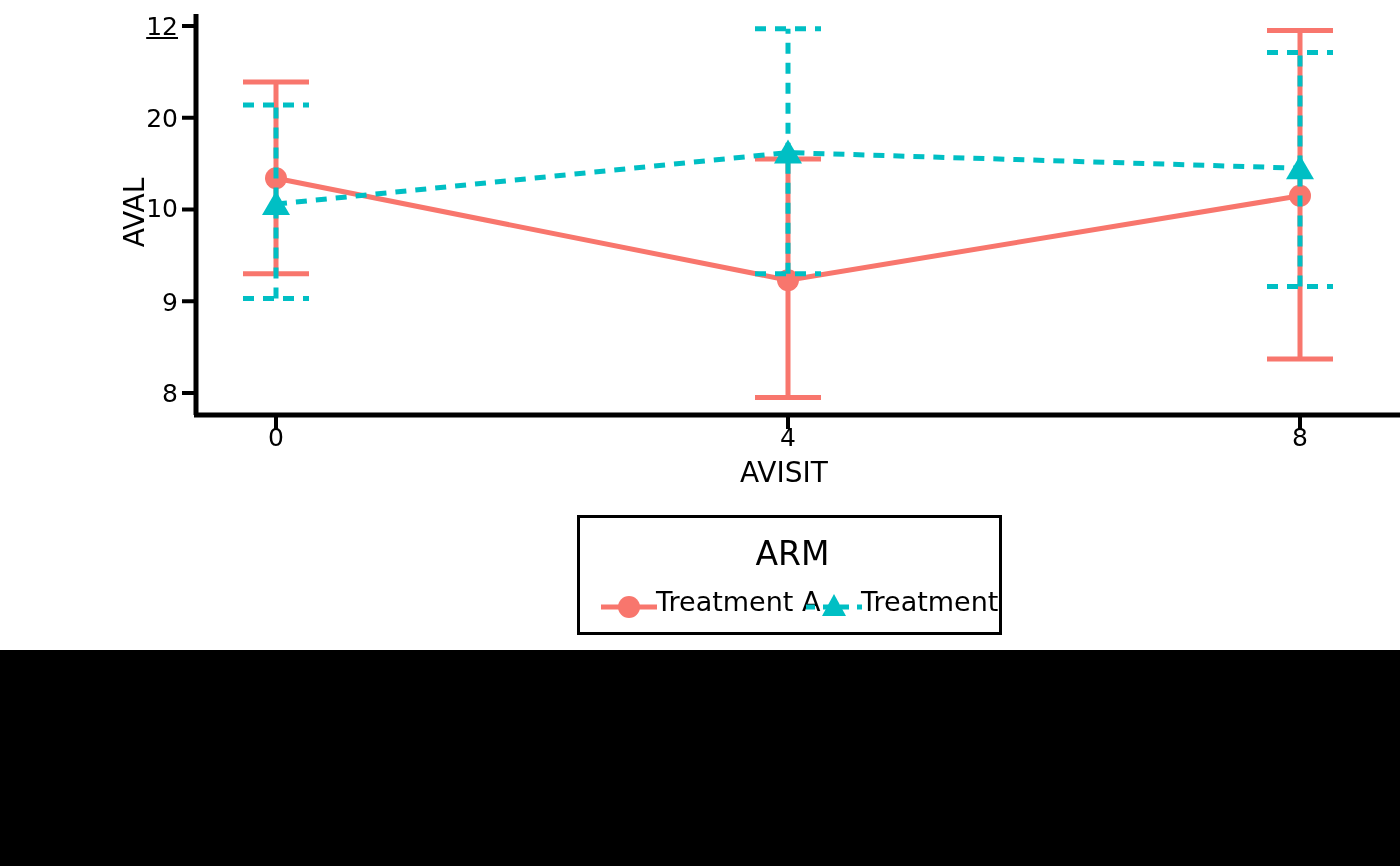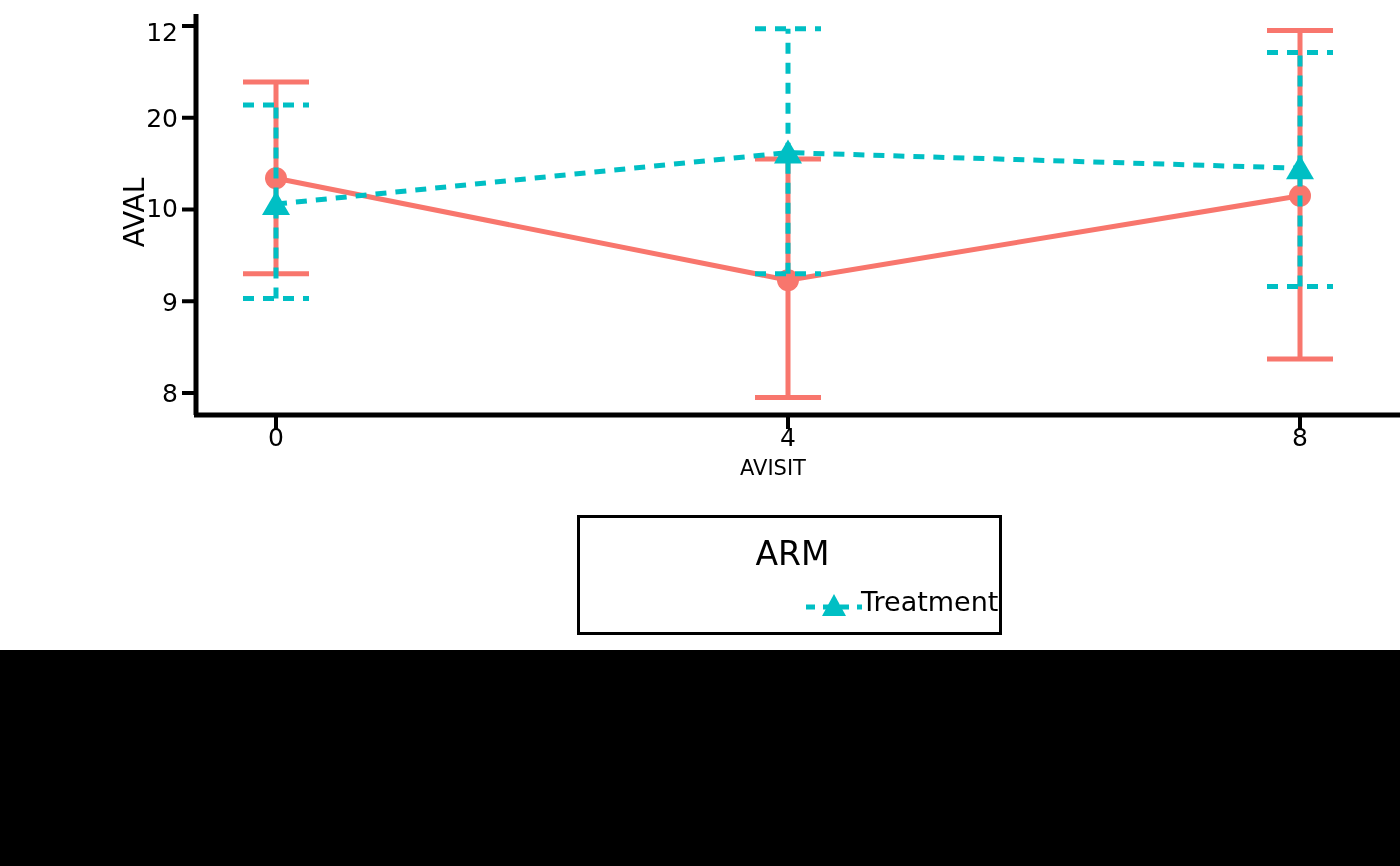--- a/index.html
+++ b/index.html
@@ -21,21 +21,21 @@
   .xtick-label{
     position:absolute;font-size:25px;color:#000;text-align:center;
     width:60px;line-height:1;
   }
   #ylabel{
     position:absolute;font-size:28px;color:#000;
     transform:rotate(-90deg);transform-origin:50% 50%;
     white-space:nowrap;
   }
   #xlabel{
-    position:absolute;font-size:21px;color:#000;white-space:nowrap;
+    position:absolute;font-size:28px;color:#000;white-space:nowrap;
   }
 
   
   #legend{
     position:absolute;left:577px;top:515px;width:425px;height:120px;
     background:#ffffff;border:3px solid #000000;box-sizing:border-box;
     overflow:hidden;
   }
   #legend-title{
     position:absolute;left:0;top:16px;width:425px;text-align:center;
@@ -103,36 +103,43 @@
             <line x1="1267" y1="286.57" x2="1333" y2="286.57" stroke="#00bfc4" stroke-width="5" stroke-dasharray="11 9"></line>
             <line x1="1267" y1="52.60749999999992" x2="1333" y2="52.60749999999992" stroke="#00bfc4" stroke-width="5" stroke-dasharray="11 9"></line>
             <polyline points="276,203.99499999999995 788,152.61500000000007 1300,168.21250000000006" fill="none" stroke="#00bfc4" stroke-width="5" stroke-dasharray="11 9"></polyline>
             <polygon points="276,190.99499999999995 290,214.99499999999995 262,214.99499999999995" fill="#00bfc4"></polygon>
             <polygon points="788,139.61500000000007 802,163.61500000000007 774,163.61500000000007" fill="#00bfc4"></polygon>
             <polygon points="1300,155.21250000000006 1314,179.21250000000006 1286,179.21250000000006" fill="#00bfc4"></polygon>
           </g>
         </g>
     </svg>
 
-    <div class="ytick-label" style="left:118px;top:20px;">12</div>
+    <div class="ytick-label" style="left:118px;top:14px;text-decoration:underline;">12</div>
     <div class="ytick-label" style="left:118px;top:106px;">20</div>
     <div class="ytick-label" style="left:118px;top:196px;">10</div>
     <div class="ytick-label" style="left:118px;top:290px;">9</div>
     <div class="ytick-label" style="left:118px;top:381px;">8</div>
 
     <div class="xtick-label" style="left:246px;top:425px;">0</div>
     <div class="xtick-label" style="left:758px;top:425px;">4</div>
     <div class="xtick-label" style="left:1270px;top:425px;">8</div>
 
     <div id="ylabel" style="left:96px;top:196px;width:76px;text-align:center;">AVAL</div>
     <div id="xlabel" style="left:740px;top:456px;">AVISIT</div>
 
     <div id="legend">
       <div id="legend-title">ARM</div>
 
+      <div class="legend-entry" style="left:21px;width:210px;">
+        <svg class="legend-key" width="60" height="46">
+          <line x1="0" y1="23" x2="56" y2="23" stroke="#f8766d" stroke-width="5"></line>
+          <circle cx="28" cy="23" r="11" fill="#f8766d"></circle>
+        </svg>
+        <span class="legend-label" style="left:55px;">Treatment A</span>
+      </div>
 
       <div class="legend-entry" style="left:226px;width:210px;">
         <svg class="legend-key" width="60" height="46">
           <line x1="0" y1="23" x2="56" y2="23" stroke="#00bfc4" stroke-width="5" stroke-dasharray="9 8"></line>
           <polygon points="28,10 40,32 16,32" fill="#00bfc4"></polygon>
         </svg>
         <span class="legend-label" style="left:55px;">Treatment B</span>
       </div>
     </div>
   </div>

